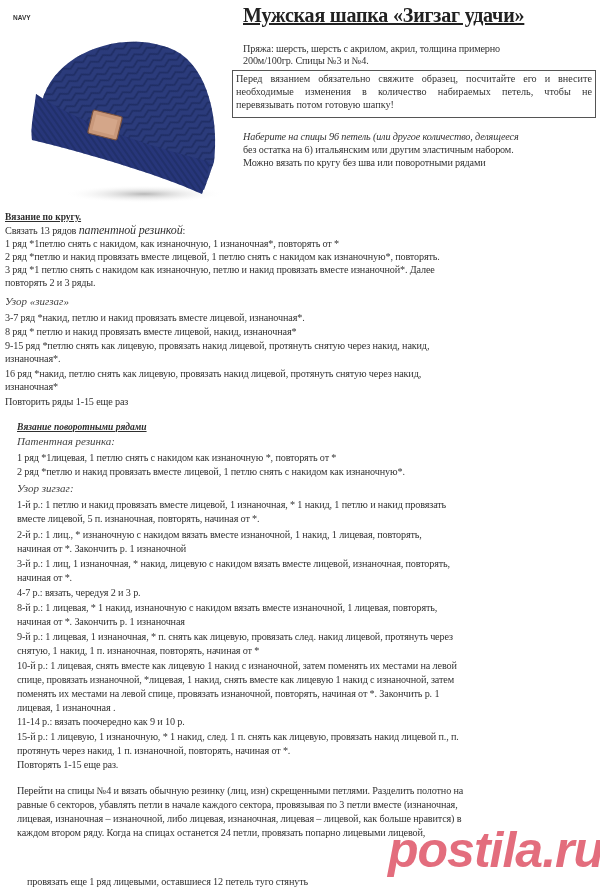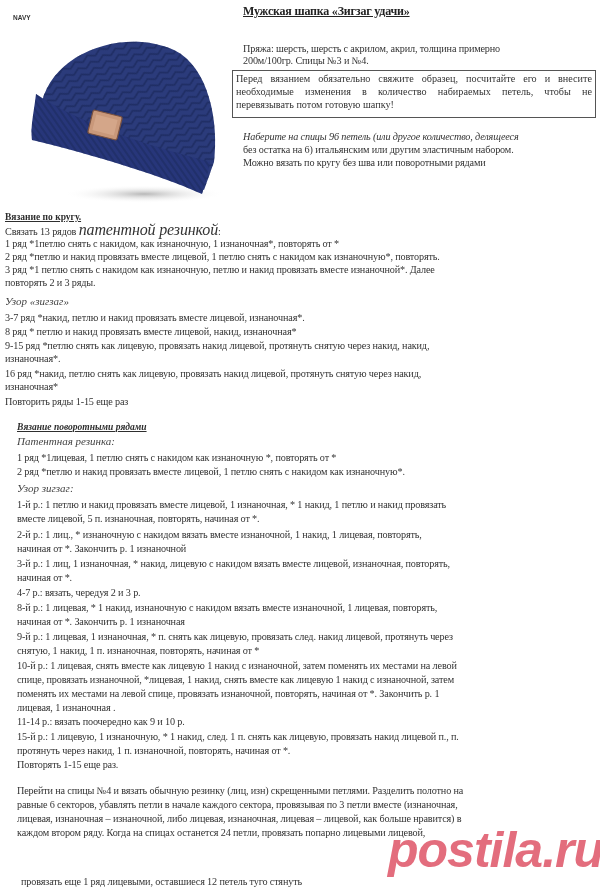--- a/index.html
+++ b/index.html
@@ -7,21 +7,21 @@
     width: 600px; height: 891px; position: relative; overflow: hidden;
     font-family: "Liberation Serif", "DejaVu Serif", serif;
     color: #3a3a3a;
   }
   .line { position: absolute; font-size: 10.2px; line-height: 12px; white-space: nowrap; letter-spacing: -0.15px; color: #333; }
   .ital { font-style: italic; }
   .ital-head { font-style: italic; font-size: 11px; line-height: 15px; color: #444; position: absolute; white-space: nowrap; }
   .u-head { position: absolute; font-weight: bold; font-size: 9.5px; line-height: 12px; text-decoration: underline; white-space: nowrap; color: #2e2e2e; }
 
   
-  .title { position: absolute; left: 243px; top: 4px; font-size: 12px; font-weight: bold; text-decoration: underline; color: #222; white-space: nowrap; letter-spacing: -0.2px; }
+  .title { position: absolute; left: 243px; top: 4px; font-size: 20px; font-weight: bold; text-decoration: underline; color: #222; white-space: nowrap; letter-spacing: -0.2px; }
   .navy { position: absolute; left: 13px; top: 14px; font-family: "Liberation Sans", sans-serif; font-size: 6.5px; font-weight: bold; color: #333; }
   .notice {
     position: absolute; left: 232px; top: 70px; width: 364px; height: 48px;
     border: 1px solid #555; box-sizing: border-box; padding: 1px 3px;
     font-size: 10.2px; line-height: 13px; color: #333; text-align: justify;
   }
 
   
   .hat { position: absolute; left: 14px; top: 22px; width: 208px; height: 185px; }
 
@@ -67,21 +67,21 @@
 <div class="title">Мужская шапка «Зигзаг удачи»</div>
 <div class="line" style="left:243px; top:43px;text-align:right;">Пряжа: шерсть, шерсть с акрилом, акрил, толщина примерно</div>
 <div class="line" style="left:243px; top:55px;">200м/100гр. Спицы №3 и №4.</div>
 <div class="notice">Перед вязанием обязательно свяжите образец, посчитайте его и внесите необходимые изменения в количество набираемых петель, чтобы не перевязывать потом готовую шапку!</div>
 <div class="line" style="left:243px; top:131px;font-style:italic;">Наберите на спицы 96 петель (или другое количество, делящееся</div>
 <div class="line" style="left:243px; top:144px;">без остатка на 6) итальянским или другим эластичным набором.</div>
 <div class="line" style="left:243px; top:157px;">Можно вязать по кругу без шва или поворотными рядами</div>
 
 <div class="u-head" style="left:5px; top:211px;">Вязание по кругу.</div>
 <div class="line" style="left:5px; top:224px;">
-  <span>Связать 13 рядов </span><span class="ital" style="font-size:16px;">патентной резинкой</span><span>:</span>
+  <span>Связать 13 рядов </span><span class="ital" style="font-size:12px;">патентной резинкой</span><span>:</span>
 </div>
 <div class="line" style="left:5px; top:238px;">1 ряд *1петлю снять с накидом, как изнаночную, 1 изнаночная*, повторять от *</div>
 <div class="line" style="left:5px; top:251px;">2 ряд *петлю и накид провязать вместе лицевой, 1 петлю снять с накидом как изнаночную*, повторять.</div>
 <div class="line" style="left:5px; top:264px;">3 ряд *1 петлю снять с накидом как изнаночную, петлю и накид провязать вместе изнаночной*. Далее</div>
 <div class="line" style="left:5px; top:277px;">повторять 2 и 3 ряды.</div>
 
 <div class="ital-head" style="left:5px; top:294px;">Узор «зигзаг»</div>
 <div class="line" style="left:5px; top:312px;">3-7 ряд *накид, петлю и накид провязать вместе лицевой, изнаночная*.</div>
 <div class="line" style="left:5px; top:326px;">8 ряд  * петлю и накид провязать вместе лицевой, накид, изнаночная*</div>
 <div class="line" style="left:5px; top:340px;">9-15 ряд *петлю снять как лицевую, провязать накид лицевой, протянуть снятую через накид, накид,</div>
@@ -113,15 +113,15 @@
 <div class="line" style="left:17px; top:702px;">лицевая, 1 изнаночная .</div>
 <div class="line" style="left:17px; top:716px;">11-14 р.: вязать поочередно как 9 и 10 р.</div>
 <div class="line" style="left:17px; top:731px;">15-й р.: 1 лицевую, 1 изнаночную, * 1 накид, след. 1 п. снять как лицевую, провязать накид лицевой п., п.</div>
 <div class="line" style="left:17px; top:745px;text-align:right;">протянуть через накид, 1 п. изнаночной, повторять, начиная от *.</div>
 <div class="line" style="left:17px; top:759px;">Повторять 1-15 еще раз.</div>
 
 <div class="line" style="left:17px; top:785px;">Перейти на спицы №4 и вязать обычную резинку (лиц, изн) скрещенными петлями. Разделить полотно на</div>
 <div class="line" style="left:17px; top:799px;">равные 6 секторов, убавлять петли в начале каждого сектора, провязывая по 3 петли вместе (изнаночная,</div>
 <div class="line" style="left:17px; top:813px;">лицевая, изнаночная – изнаночной, либо лицевая, изнаночная, лицевая – лицевой, как больше нравится) в</div>
 <div class="line" style="left:17px; top:827px;">каждом втором ряду. Когда на спицах останется 24 петли, провязать попарно лицевыми лицевой,</div>
-<div class="line" style="left:21px; top:876px;">провязать еще 1 ряд лицевыми, оставшиеся 12 петель туго стянуть</div>
+<div class="line" style="left:27px; top:876px;">провязать еще 1 ряд лицевыми, оставшиеся 12 петель туго стянуть</div>
 
 <div class="watermark">postila.ru</div>
 
 </body></html>

